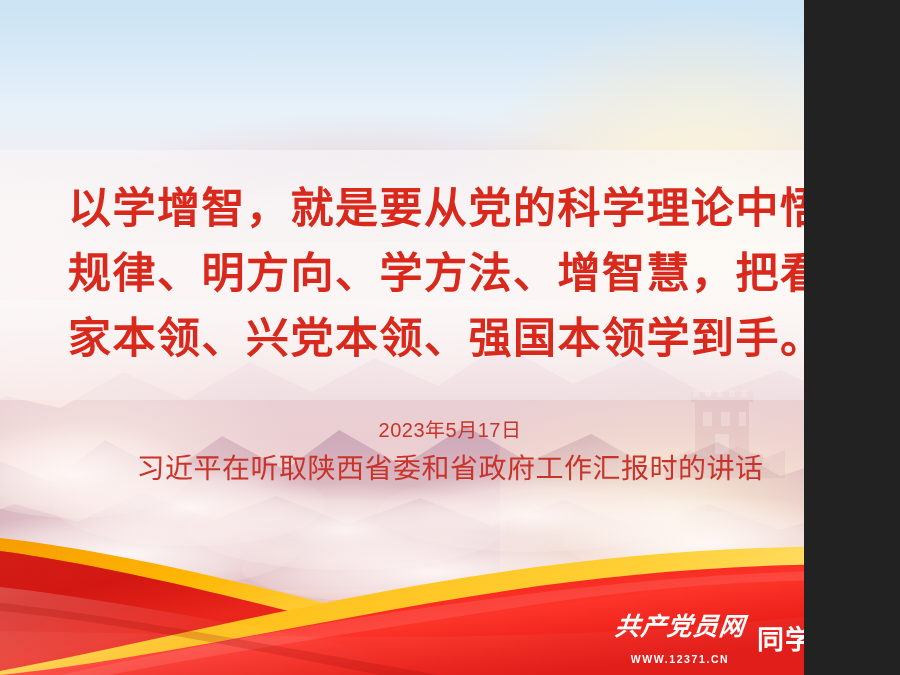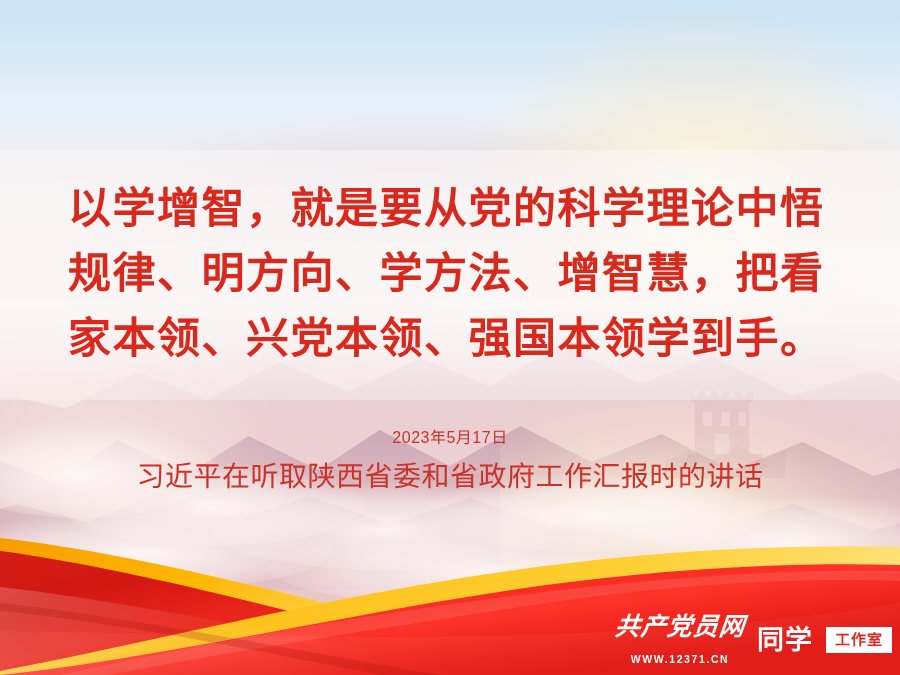--- a/index.html
+++ b/index.html
@@ -3,21 +3,21 @@
 <meta charset="utf-8">
 <title>党建宣传图</title>
 <style>
   html, body {
     margin: 0;
     padding: 0;
     background: #222;
   }
   .poster {
     position: relative;
-    width: 900px;
+    width: 804px;
     height: 675px;
     overflow: hidden;
     font-family: "Liberation Sans", "DejaVu Sans", sans-serif;
     background: #e9eef5;
   }
 
   
   .bg-sky {
     position: absolute; inset: 0;
     background: linear-gradient(180deg,
@@ -142,24 +142,23 @@
 
   
   .attrib {
     position: absolute;
     left: 0; top: 412px;
     width: 900px;
     text-align: center;
     color: #c9342a;
   }
   .attrib .date {
-    font-size: 16px;
+    font-size: 20px;
     line-height: 36px;
     letter-spacing: .5px;
-    margin-top: 8px;
   }
   .attrib .speaker {
     font-size: 28px;
     line-height: 34px;
     letter-spacing: .5px;
     margin-top: 4px;
   }
 
   
   .ribbon {

